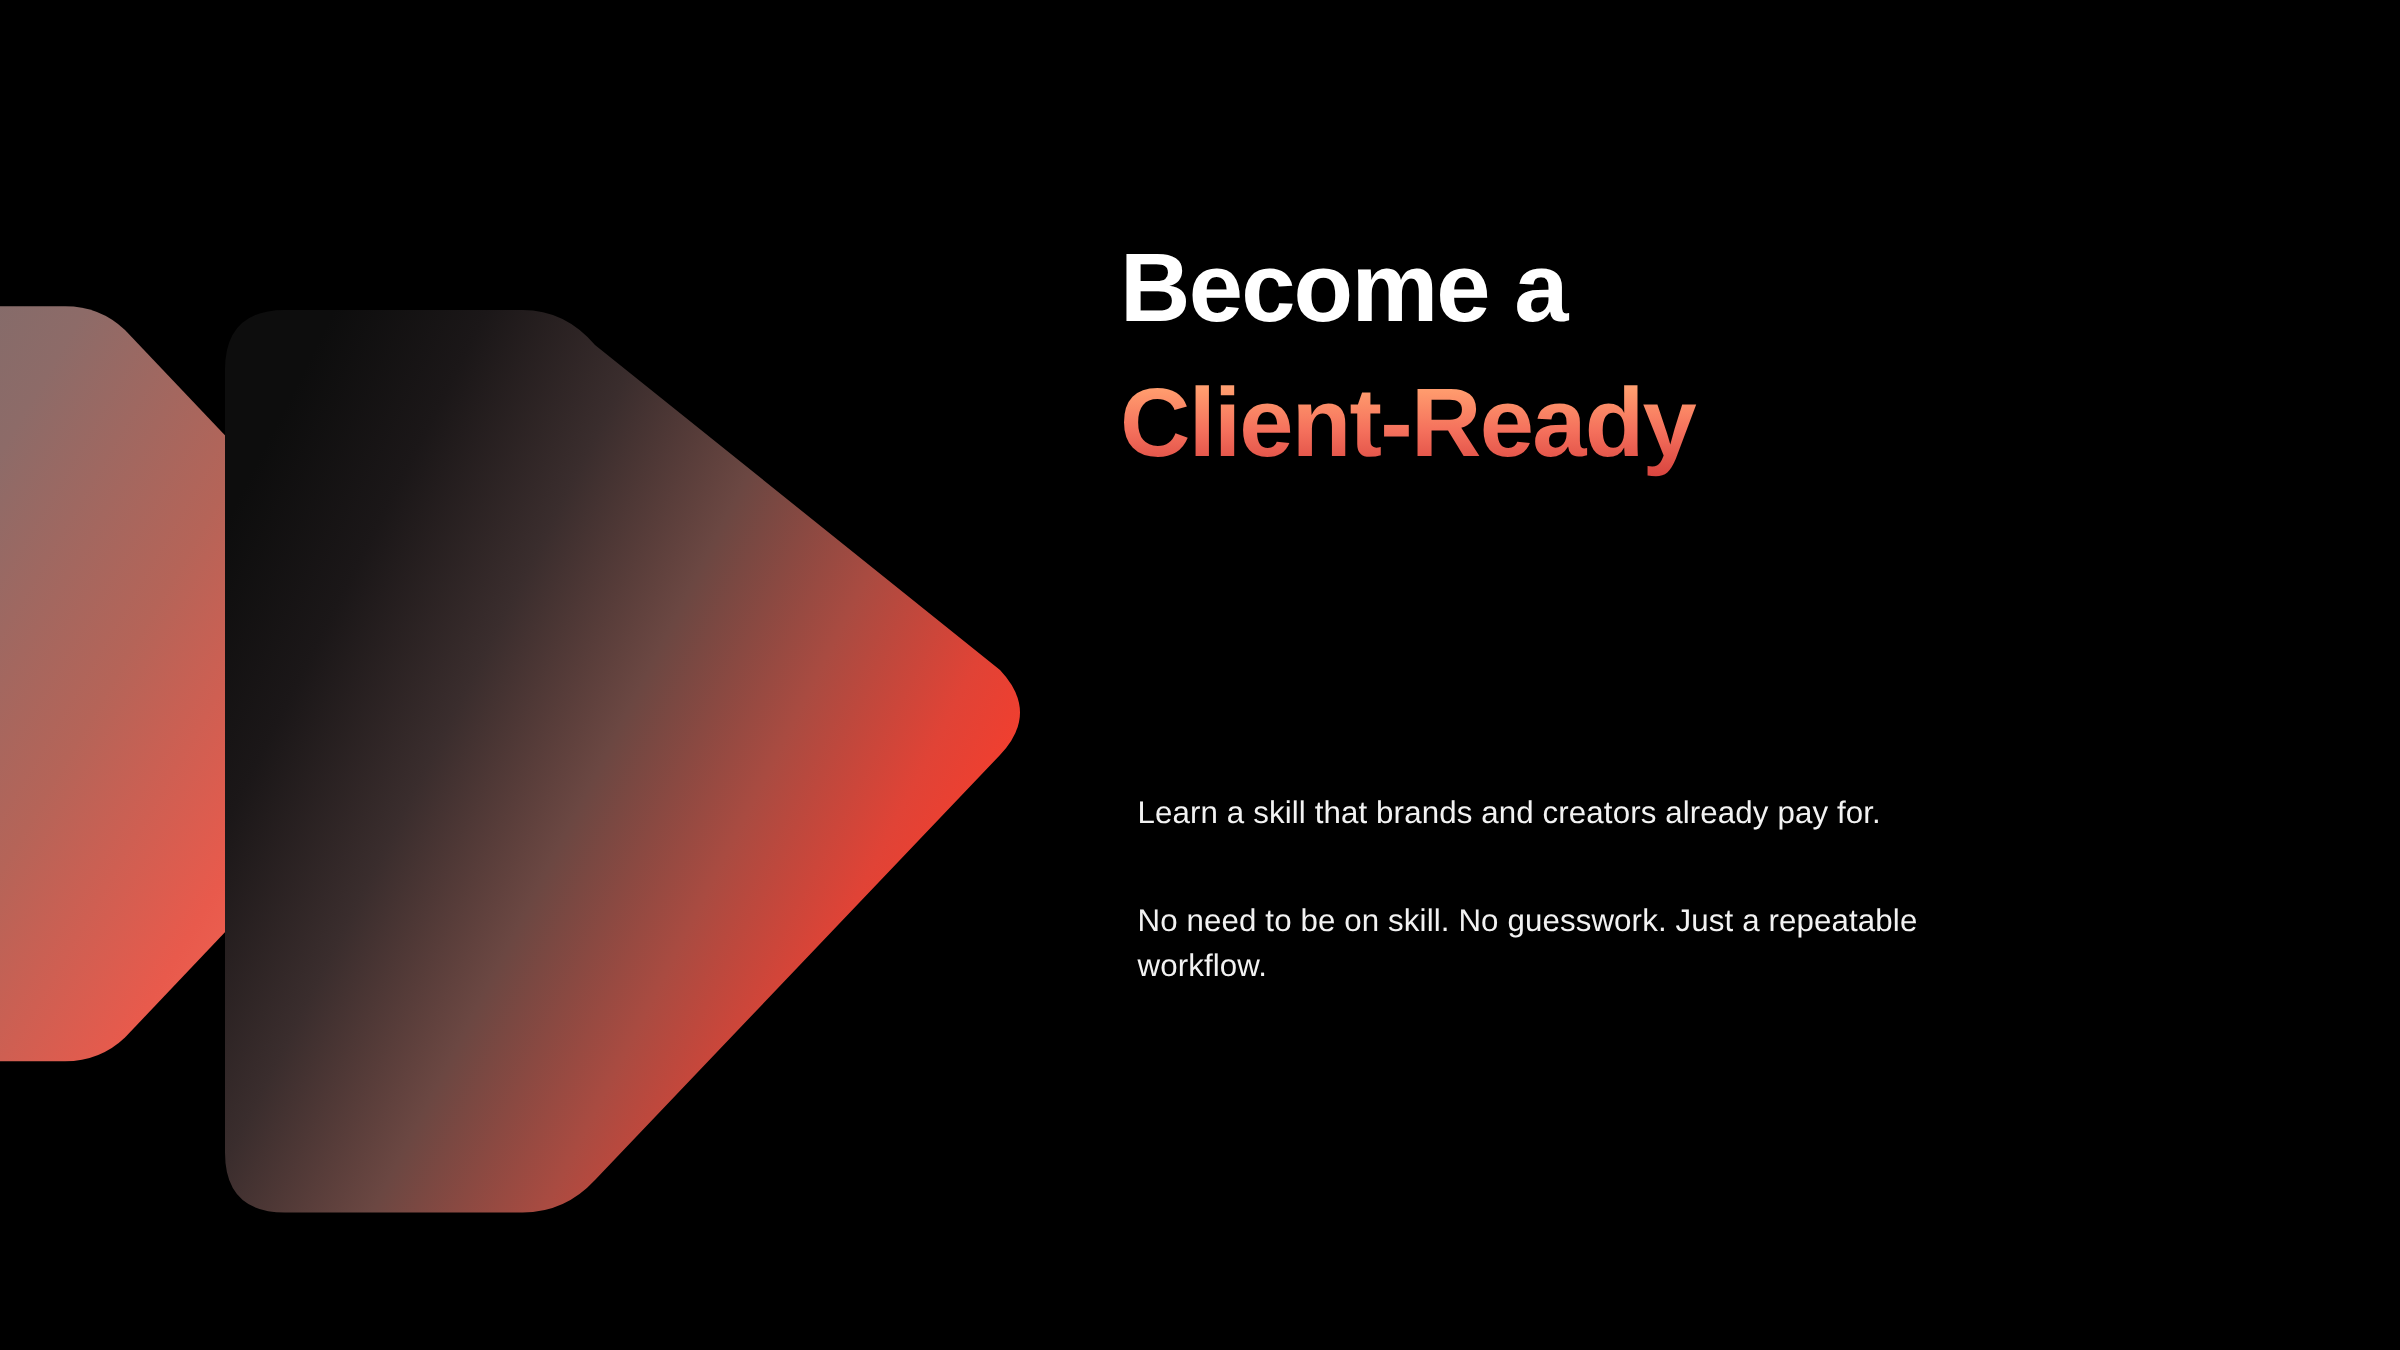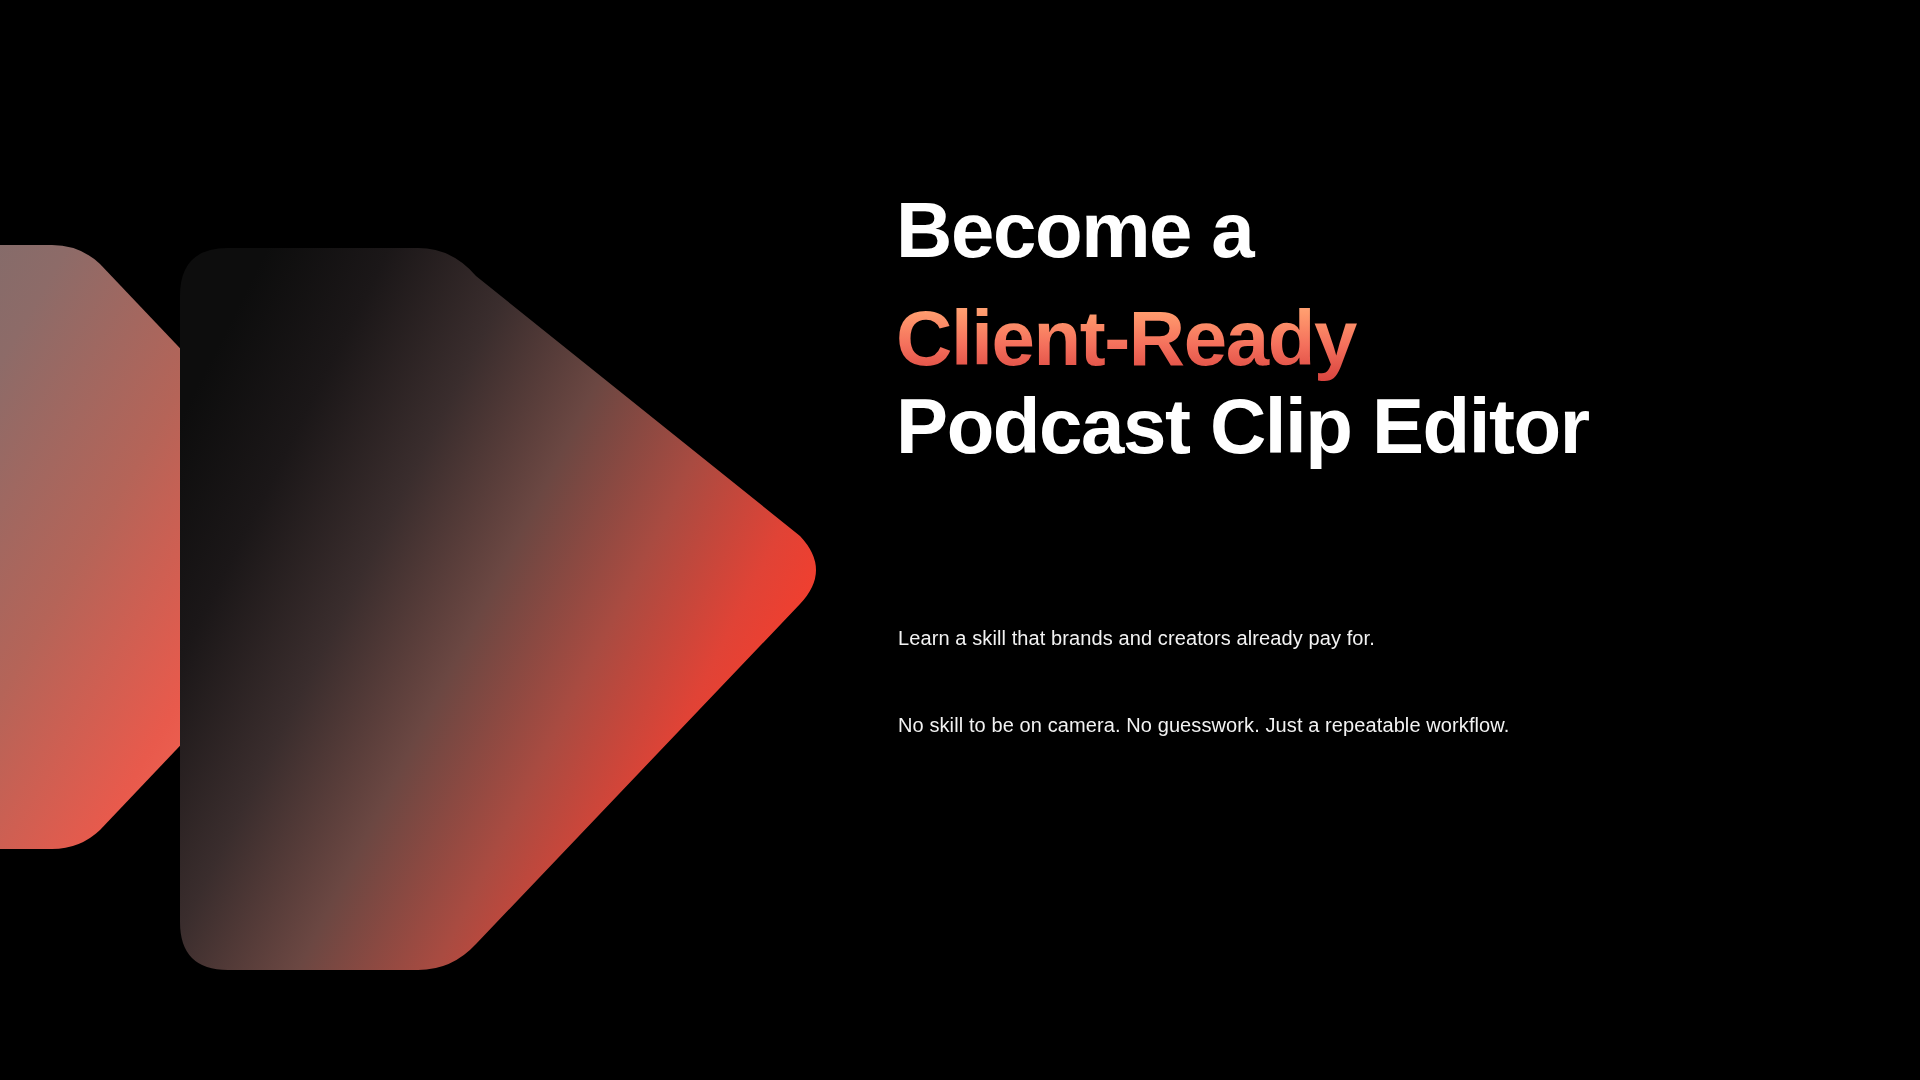--- a/index.html
+++ b/index.html
@@ -82,24 +82,24 @@
     -webkit-text-fill-color: transparent;
   }
 
   #body-copy {
     position: absolute;
     left: 2px;
     top: 620px;
     width: 700px;
   }
   #body-copy p {
-    margin: 0;
+    margin: 12px;
     font-family: "Liberation Sans", sans-serif;
     font-weight: 400;
-    font-size: 20px;
+    font-size: 25px;
     line-height: 36px;
     letter-spacing: 0.1px;
     color: #f2f2f2;
   }
   #body-copy p.lead {
     margin-bottom: 51px;
     white-space: nowrap;
   }
   #body-copy p.detail {
     max-width: 632px;
@@ -163,23 +163,22 @@
               Z"></path>
       </g>
     </svg>
   </div>
 
   <div id="text-column">
 
     <h1 id="headline">
       <span class="hl-line">Become a</span>
       <span class="hl-accent">Client-Ready</span>
-      <span class="hl-line">Podcast Clip Editor</span>
     </h1>
 
     <div id="body-copy">
       <p class="lead">Learn a skill that brands and creators already pay for.</p>
-      <p class="detail">No skill to be on camera. No guesswork. Just a repeatable workflow.</p>
+      <p class="detail">No need to be on skill. No guesswork. Just a repeatable workflow.</p>
     </div>
 
   </div>
 
 </div>
 
 </body></html>

